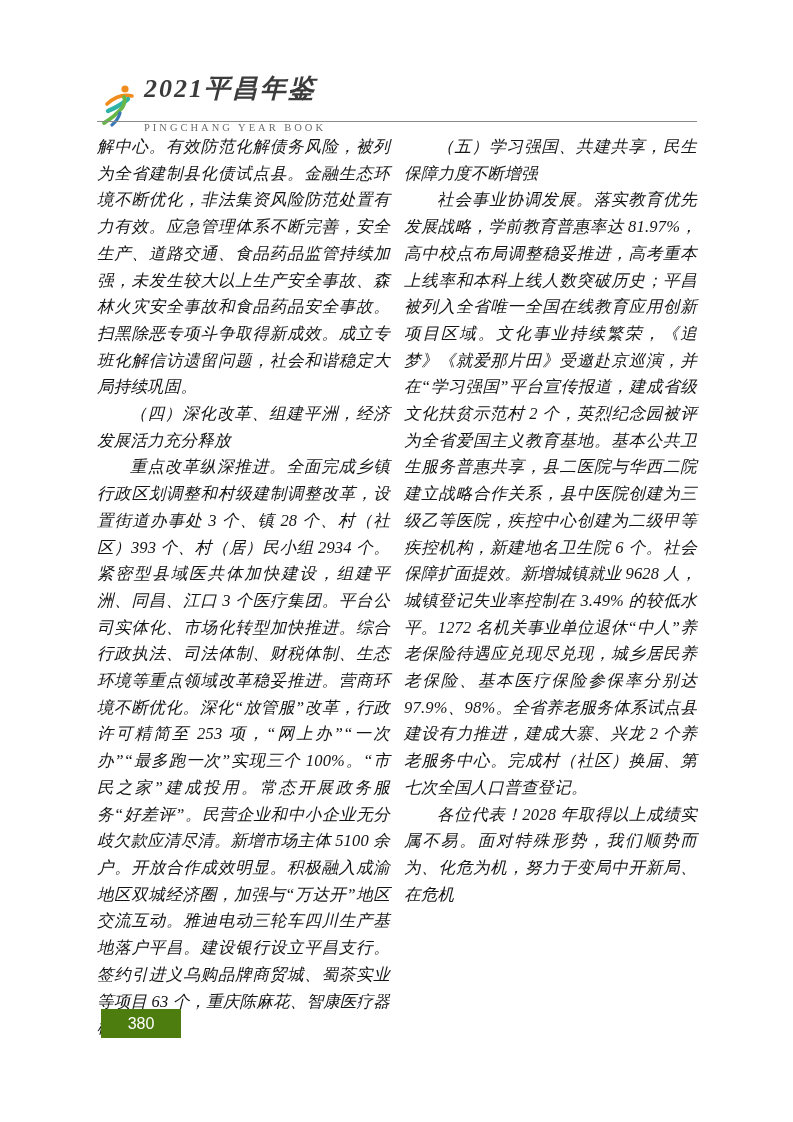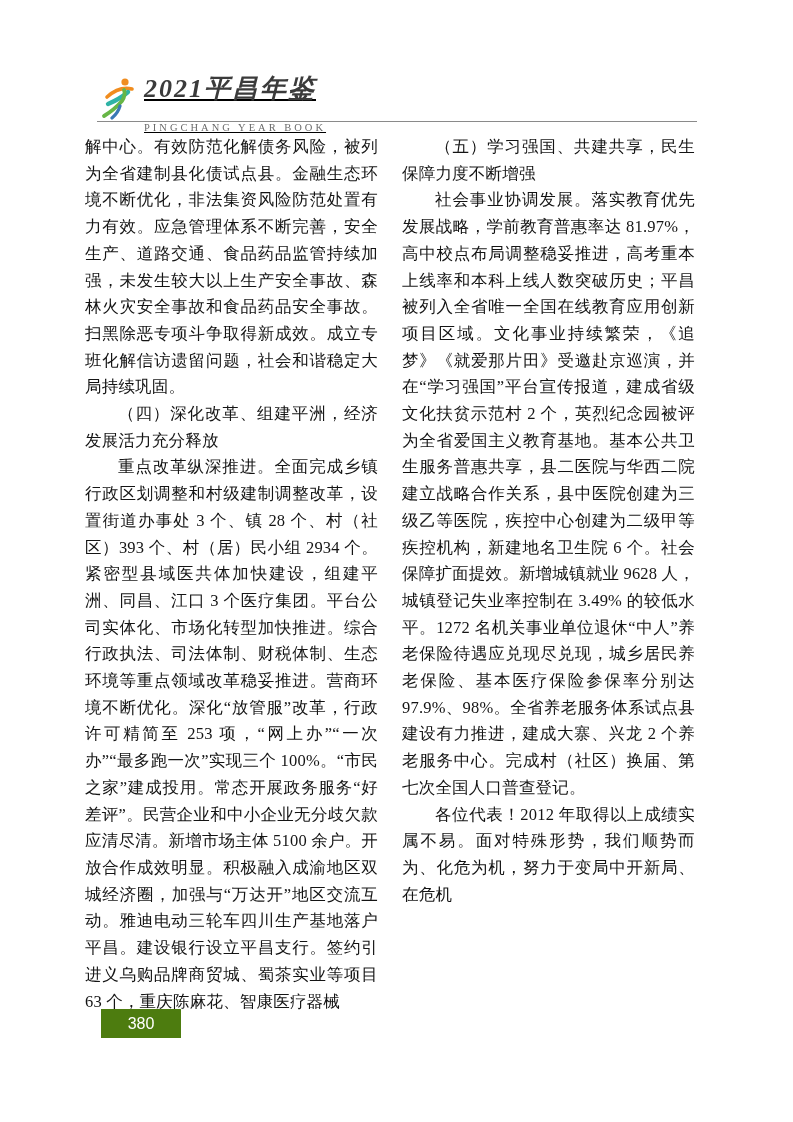--- a/index.html
+++ b/index.html
@@ -14,23 +14,22 @@
     background: #ffffff;
     overflow: hidden;
     font-family: "Liberation Serif", "DejaVu Serif", serif;
   }
   
   .header-brand {
     position: absolute;
     top: 76px;
     left: 98px;
     display: flex;
-    align-items: flex-start;
+    align-items: center;
     gap: 6px;
-    text-decoration: underline;
   }
   .logo {
     display: inline-block;
     width: 40px;
     height: 44px;
   }
   .brand-text {
     display: flex;
     flex-direction: column;
     line-height: 1;
@@ -54,24 +53,25 @@
     position: absolute;
     top: 121px;
     left: 97px;
     width: 600px;
     border-top: 1.5px solid #8a8a8a;
   }
   
   .columns {
     position: absolute;
     top: 134px;
-    left: 85px;
+    left: 97px;
     width: 600px;
     display: flex;
-    gap: 24px;
+    gap: 14px;
+    font-style: italic;
   }
   .column {
     width: 293px;
     flex: 0 0 293px;
   }
   .para {
     margin: 0;
     font-size: 16.5px;
     line-height: 26.7px;
     color: #141414;
@@ -122,19 +122,19 @@
 
   <main class="columns">
     <div class="column" id="col-left">
         <p class="para">解中心。有效防范化解债务风险，被列为全省建制县化债试点县。金融生态环境不断优化，非法集资风险防范处置有力有效。应急管理体系不断完善，安全生产、道路交通、食品药品监管持续加强，未发生较大以上生产安全事故、森林火灾安全事故和食品药品安全事故。扫黑除恶专项斗争取得新成效。成立专班化解信访遗留问题，社会和谐稳定大局持续巩固。</p>
         <p class="para indent">（四）深化改革、组建平洲，经济发展活力充分释放</p>
         <p class="para indent">重点改革纵深推进。全面完成乡镇行政区划调整和村级建制调整改革，设置街道办事处 3 个、镇 28 个、村（社区）393 个、村（居）民小组 2934 个。紧密型县域医共体加快建设，组建平洲、同昌、江口 3 个医疗集团。平台公司实体化、市场化转型加快推进。综合行政执法、司法体制、财税体制、生态环境等重点领域改革稳妥推进。营商环境不断优化。深化“放管服”改革，行政许可精简至 253 项，“网上办”“一次办”“最多跑一次”实现三个 100%。“市民之家”建成投用。常态开展政务服务“好差评”。民营企业和中小企业无分歧欠款应清尽清。新增市场主体 5100 余户。开放合作成效明显。积极融入成渝地区双城经济圈，加强与“万达开”地区交流互动。雅迪电动三轮车四川生产基地落户平昌。建设银行设立平昌支行。签约引进义乌购品牌商贸城、蜀茶实业等项目 63 个，重庆陈麻花、智康医疗器械</p>
       </div>
     <div class="column" id="col-right">
         <p class="para indent">（五）学习强国、共建共享，民生保障力度不断增强</p>
         <p class="para indent">社会事业协调发展。落实教育优先发展战略，学前教育普惠率达 81.97%，高中校点布局调整稳妥推进，高考重本上线率和本科上线人数突破历史；平昌被列入全省唯一全国在线教育应用创新项目区域。文化事业持续繁荣，《追梦》《就爱那片田》受邀赴京巡演，并在“学习强国”平台宣传报道，建成省级文化扶贫示范村 2 个，英烈纪念园被评为全省爱国主义教育基地。基本公共卫生服务普惠共享，县二医院与华西二院建立战略合作关系，县中医院创建为三级乙等医院，疾控中心创建为二级甲等疾控机构，新建地名卫生院 6 个。社会保障扩面提效。新增城镇就业 9628 人，城镇登记失业率控制在 3.49% 的较低水平。1272 名机关事业单位退休“中人”养老保险待遇应兑现尽兑现，城乡居民养老保险、基本医疗保险参保率分别达 97.9%、98%。全省养老服务体系试点县建设有力推进，建成大寨、兴龙 2 个养老服务中心。完成村（社区）换届、第七次全国人口普查登记。</p>
-        <p class="para indent">各位代表！2012 年取得以上成绩实属不易。面对特殊形势，我们顺势而为、化危为机，努力于变局中开新局、在危机</p>
+        <p class="para indent">各位代表！2028 年取得以上成绩实属不易。面对特殊形势，我们顺势而为、化危为机，努力于变局中开新局、在危机</p>
       </div>
   </main>
 
   <div class="page-number">380</div>
 
 </div>
 
 </body></html>

